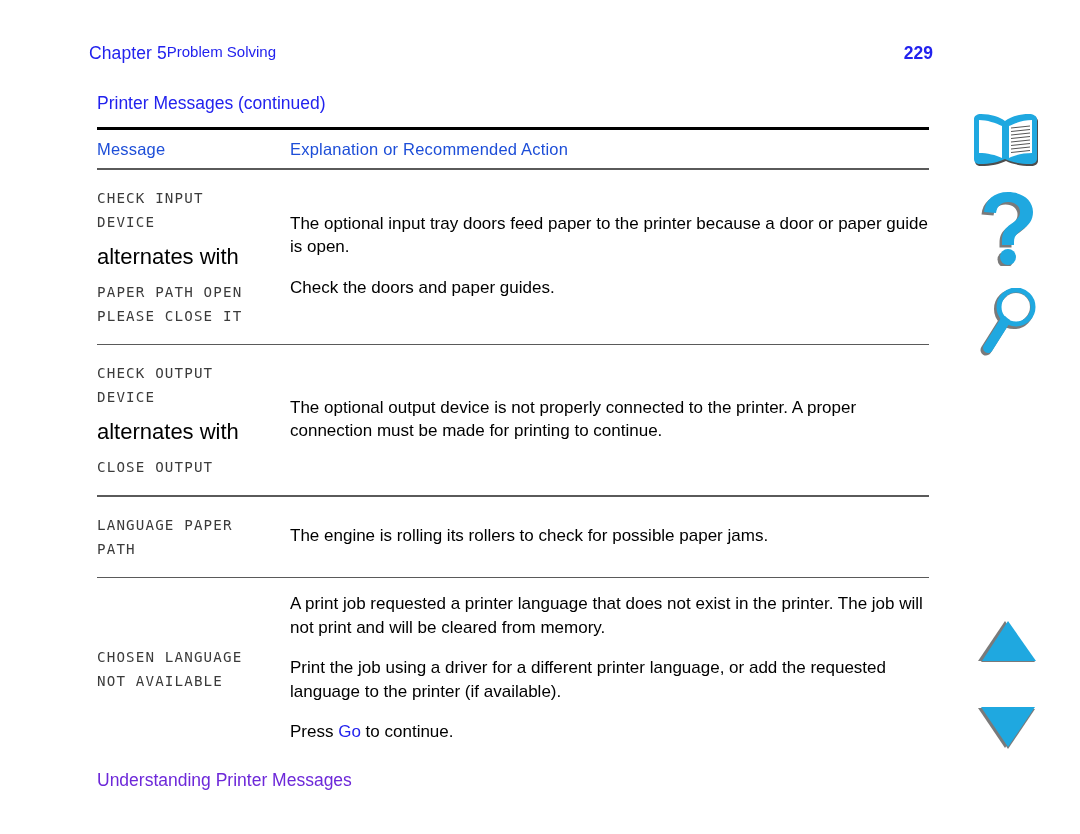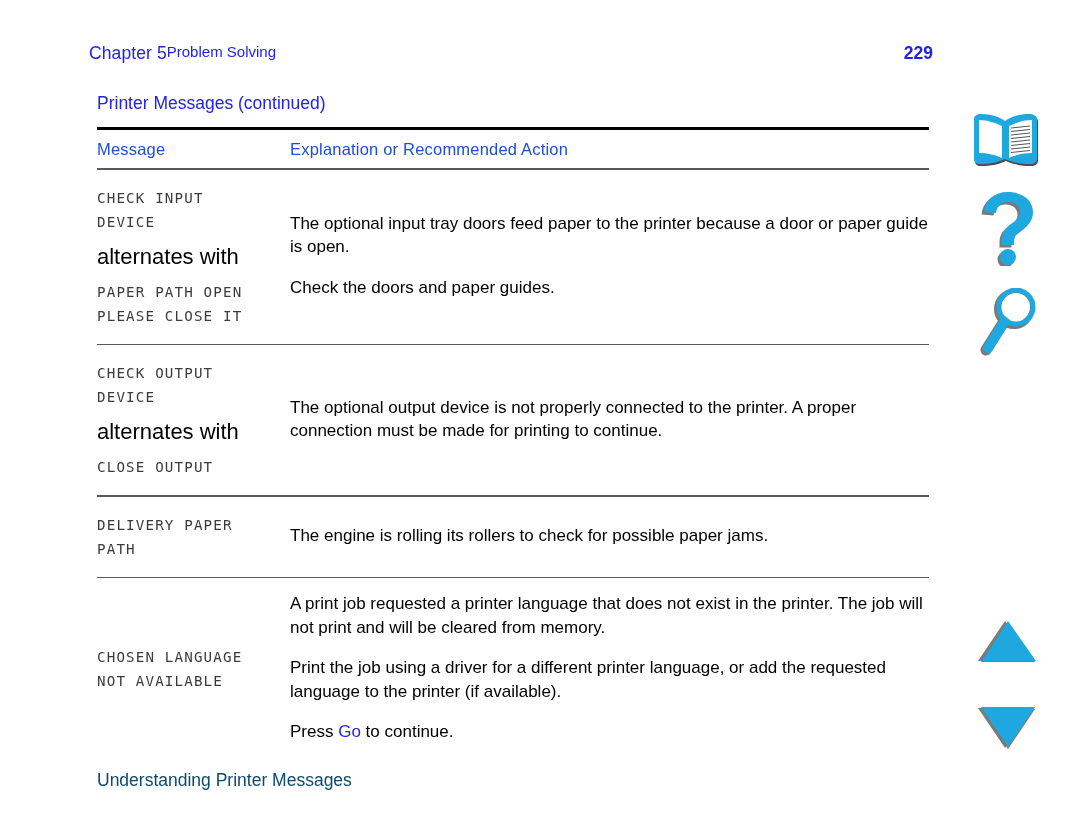--- a/index.html
+++ b/index.html
@@ -132,21 +132,21 @@
     margin: 0 0 17px 0;
   }
   .para:last-child { margin-bottom: 0; }
   .kw-blue { color: #2222ee; }
 
   
   .footer-link {
     position: absolute;
     left: 97px;
     top: 770px;
-    color: #0c4a6e;
+    color: #6d28d9;
     font-size: 17.5px;
     white-space: nowrap;
   }
 
   
   .nav-rail {
     position: absolute;
     left: 955px;
     top: 0;
     width: 125px;
@@ -211,21 +211,21 @@
       </div>
       <div class="cell-exp">
         <p class="para">The optional output device is not properly connected to the printer. A proper connection must be made for printing to continue.</p>
       </div>
     </div>
 
     <div class="rule-thin"></div>
 
     <div class="trow">
       <div class="cell-msg">
-        <div class="lcd">DELIVERY PAPER</div>
+        <div class="lcd">LANGUAGE PAPER</div>
         <div class="lcd">PATH</div>
       </div>
       <div class="cell-exp">
         <p class="para">The engine is rolling its rollers to check for possible paper jams.</p>
       </div>
     </div>
 
     <div class="rule-thin"></div>
 
     <div class="trow">

